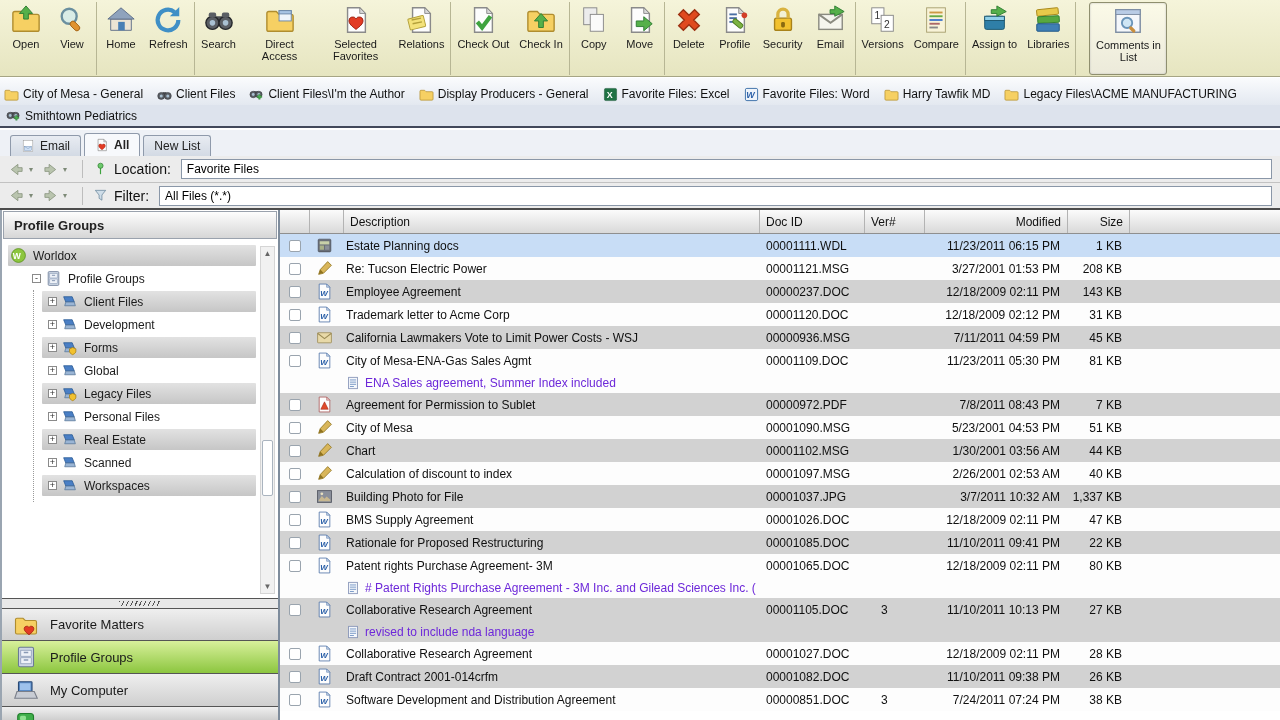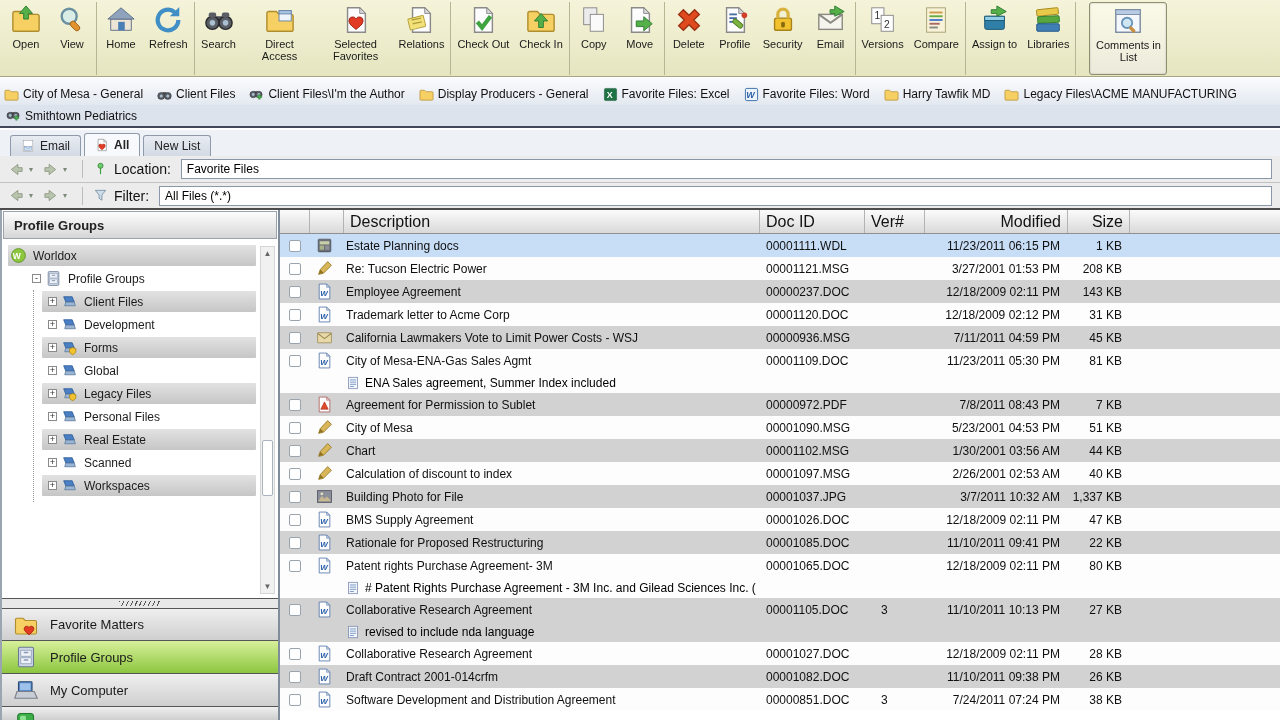--- a/index.html
+++ b/index.html
@@ -82,21 +82,21 @@
     border-bottom:1px solid #555;background:linear-gradient(#efefef,#cfcfcf);cursor:pointer;color:#1a1a1a;}
   .panel:first-child{border-top:1px solid #555;}
   .panel .icon svg{width:24px;height:24px;}
   .panel.active{background:linear-gradient(#d8f09b,#8cc63f);font-weight:normal;}
   .panel.partial{height:13px;overflow:hidden;border-bottom:none;align-items:flex-start;padding-top:2px;}
 
   
   .main{flex:1;height:510px;background:#fff;overflow:hidden;display:flex;flex-direction:column;}
   .thead{height:24px;display:grid;grid-template-columns:30px 34px 416px 105px 60px 143px 62px 1fr;
     background:linear-gradient(#fbfbfb,#d9d9d9);border-bottom:1px solid #8f8f8f;}
-  .th{border-right:1px solid #b3b3b3;font-size:16px;color:#111;display:flex;align-items:center;
+  .th{border-right:1px solid #b3b3b3;font-size:12px;color:#111;display:flex;align-items:center;
     padding:0 6px;overflow:hidden;cursor:pointer;}
   .th.r{justify-content:flex-end;}
   .th:last-child{border-right:none;}
   .trow{height:23px;display:grid;grid-template-columns:30px 34px 416px 105px 60px 143px 62px 1fr;
     align-items:center;font-size:12px;color:#101010;}
   .trow.gray{background:#d2d2d2;}
   .trow.white{background:#fdfdfd;}
   .trow.sel{background:#c8ddf6;}
   .cbcell{display:flex;justify-content:center;}
   .cb{width:12px;height:12px;border:1px solid #9aa4ae;background:#fff;border-radius:2px;cursor:pointer;}
@@ -104,21 +104,21 @@
   .fic svg{width:17px;height:17px;}
   .cdesc{padding-left:2px;white-space:nowrap;overflow:hidden;}
   .cdoc{padding-left:6px;white-space:nowrap;}
   .cver{padding-left:16px;}
   .cmod{text-align:right;padding-right:8px;white-space:nowrap;}
   .csize{text-align:right;padding-right:8px;white-space:nowrap;}
   .crow{height:21px;display:flex;align-items:center;padding-left:66px;gap:5px;font-size:12px;}
   .crow.gray{background:#d2d2d2;}
   .crow.white{background:#fdfdfd;}
   .crow .icon svg{width:14px;height:14px;}
-  .clink{color:#000000;cursor:pointer;white-space:nowrap;overflow:hidden;}
+  .clink{color:#6d28d9;cursor:pointer;white-space:nowrap;overflow:hidden;}
 </style>
 </head>
 <body>
 
 <div class="app">
   <div class="toolbar" id="toolbar">
       <div class="tgroup">
         <div class="tbtn">
           <span class="icon">
             <svg viewBox="0 0 32 32">

